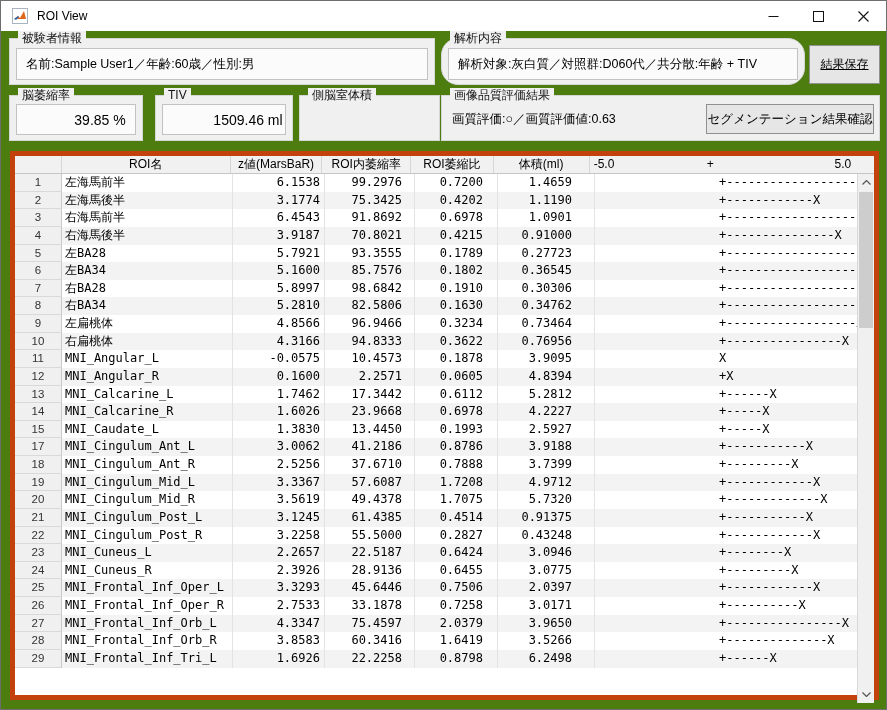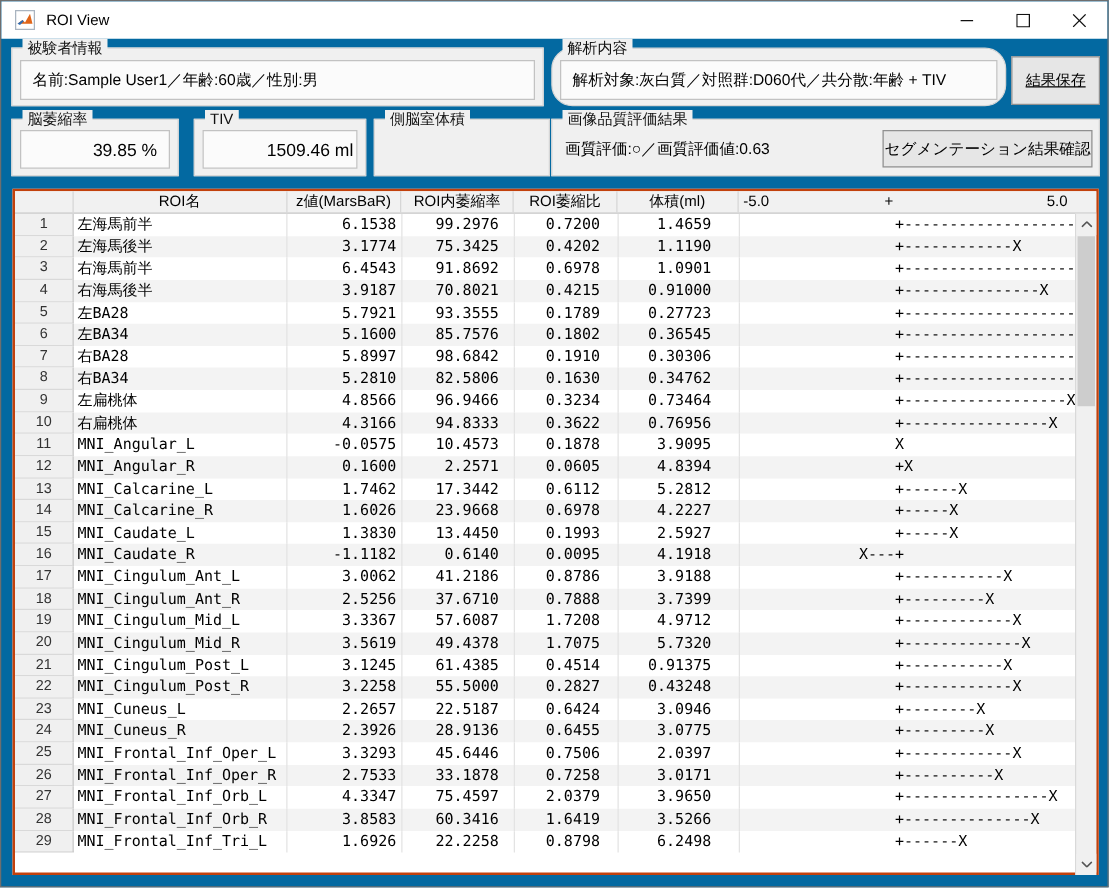--- a/index.html
+++ b/index.html
@@ -1,17 +1,17 @@
 <!DOCTYPE html>
 <html><head>
 <meta charset="utf-8">
 <style>
   html,body{margin:0;padding:0;background:#cfcfcf;}
   body{font-family:"Liberation Sans",sans-serif;-webkit-font-smoothing:antialiased;}
-  #window{position:relative;width:885px;height:708px;background:#0369a1;border:1px solid #6e6e6e;overflow:hidden;}
+  #window{position:relative;width:885px;height:708px;background:#4d7c0f;border:1px solid #6e6e6e;overflow:hidden;}
 
   
   .titlebar{position:absolute;left:0;top:0;right:0;height:30px;background:#ffffff;display:flex;align-items:center;}
   .app-icon{width:16px;height:16px;margin-left:11px;flex:0 0 auto;}
   .title-text{margin-left:9px;font-size:12px;color:#000;}
   .tb-spacer{flex:1;}
   .tb-btn{width:45px;height:30px;display:flex;align-items:center;justify-content:center;flex:0 0 auto;}
   .tb-btn svg{display:block;}
 
   
@@ -20,21 +20,21 @@
   .sunken{position:absolute;background:#fbfbfb;border:1px solid #c2c2c2;display:flex;align-items:center;}
   .sunken.left{padding-left:9px;font-size:12.5px;color:#000;}
   .sunken.center{justify-content:center;font-size:14px;color:#000;padding-left:48px;}
   .plain-text{position:absolute;font-size:12.5px;color:#000;white-space:nowrap;}
 
   .win-btn{position:absolute;background:#e6e6e6;border:1px solid #909090;font-size:12px;color:#000;
            display:flex;align-items:center;justify-content:center;white-space:nowrap;cursor:default;
            font-family:"Liberation Sans",sans-serif;}
 
   
-  #table{position:absolute;left:9px;top:150px;width:869px;height:549px;border:2px solid #c2410c;background:#fff;box-sizing:border-box;}
+  #table{position:absolute;left:9px;top:150px;width:869px;height:549px;border:5px solid #c2410c;background:#fff;box-sizing:border-box;}
   .thead{display:flex;height:18px;background:#f1f1f1;border-bottom:1px solid #c6c6c6;box-sizing:border-box;}
   .th{box-sizing:border-box;border-right:1px solid #d6d6d6;font-size:12px;color:#000;text-align:center;line-height:17px;overflow:hidden;white-space:nowrap;}
   .tbody{position:absolute;left:0;top:18px;width:850px;height:529px;overflow:hidden;}
   .tr{display:flex;height:17.63px;background:#ffffff;}
   .tr:nth-child(even){background:#f3f3f3;}
   .td{box-sizing:border-box;border-right:1px solid #e3e3e3;font-family:"DejaVu Sans Mono",monospace;font-size:12px;color:#000;
       line-height:17.6px;overflow:hidden;white-space:pre;}
   .c-idx{width:47px;}  .c-name{width:171px;} .c-z{width:92px;} .c-at{width:90px;} .c-ra{width:83px;} .c-vol{width:97px;} .c-plot{width:270px;border-right:none;} .c-stub{width:17px;border-right:none;}
   .td.c-idx{background:#f0f0f0;border-right:1px solid #c9c9c9;border-bottom:1px solid #d9d9d9;
             font-family:"Liberation Sans",sans-serif;font-size:11.5px;color:#333;text-align:center;}
@@ -273,29 +273,20 @@
         <div class="tr">
           <div class="td c-idx">15</div>
           <div class="td c-name">MNI_Caudate_L</div>
           <div class="td c-z">1.3830</div>
           <div class="td c-at">13.4450</div>
           <div class="td c-ra">0.1993</div>
           <div class="td c-vol">2.5927</div>
           <div class="td c-plot"><span class="plot" style="margin-left: 124px;">+-----X</span></div>
         </div>
         <div class="tr">
-          <div class="td c-idx">16</div>
-          <div class="td c-name">MNI_Caudate_R</div>
-          <div class="td c-z">-1.1182</div>
-          <div class="td c-at">0.6140</div>
-          <div class="td c-ra">0.0095</div>
-          <div class="td c-vol">4.1918</div>
-          <div class="td c-plot"><span class="plot" style="margin-left: 95.12px;">X---+</span></div>
-        </div>
-        <div class="tr">
           <div class="td c-idx">17</div>
           <div class="td c-name">MNI_Cingulum_Ant_L</div>
           <div class="td c-z">3.0062</div>
           <div class="td c-at">41.2186</div>
           <div class="td c-ra">0.8786</div>
           <div class="td c-vol">3.9188</div>
           <div class="td c-plot"><span class="plot" style="margin-left: 124px;">+-----------X</span></div>
         </div>
         <div class="tr">
           <div class="td c-idx">18</div>

